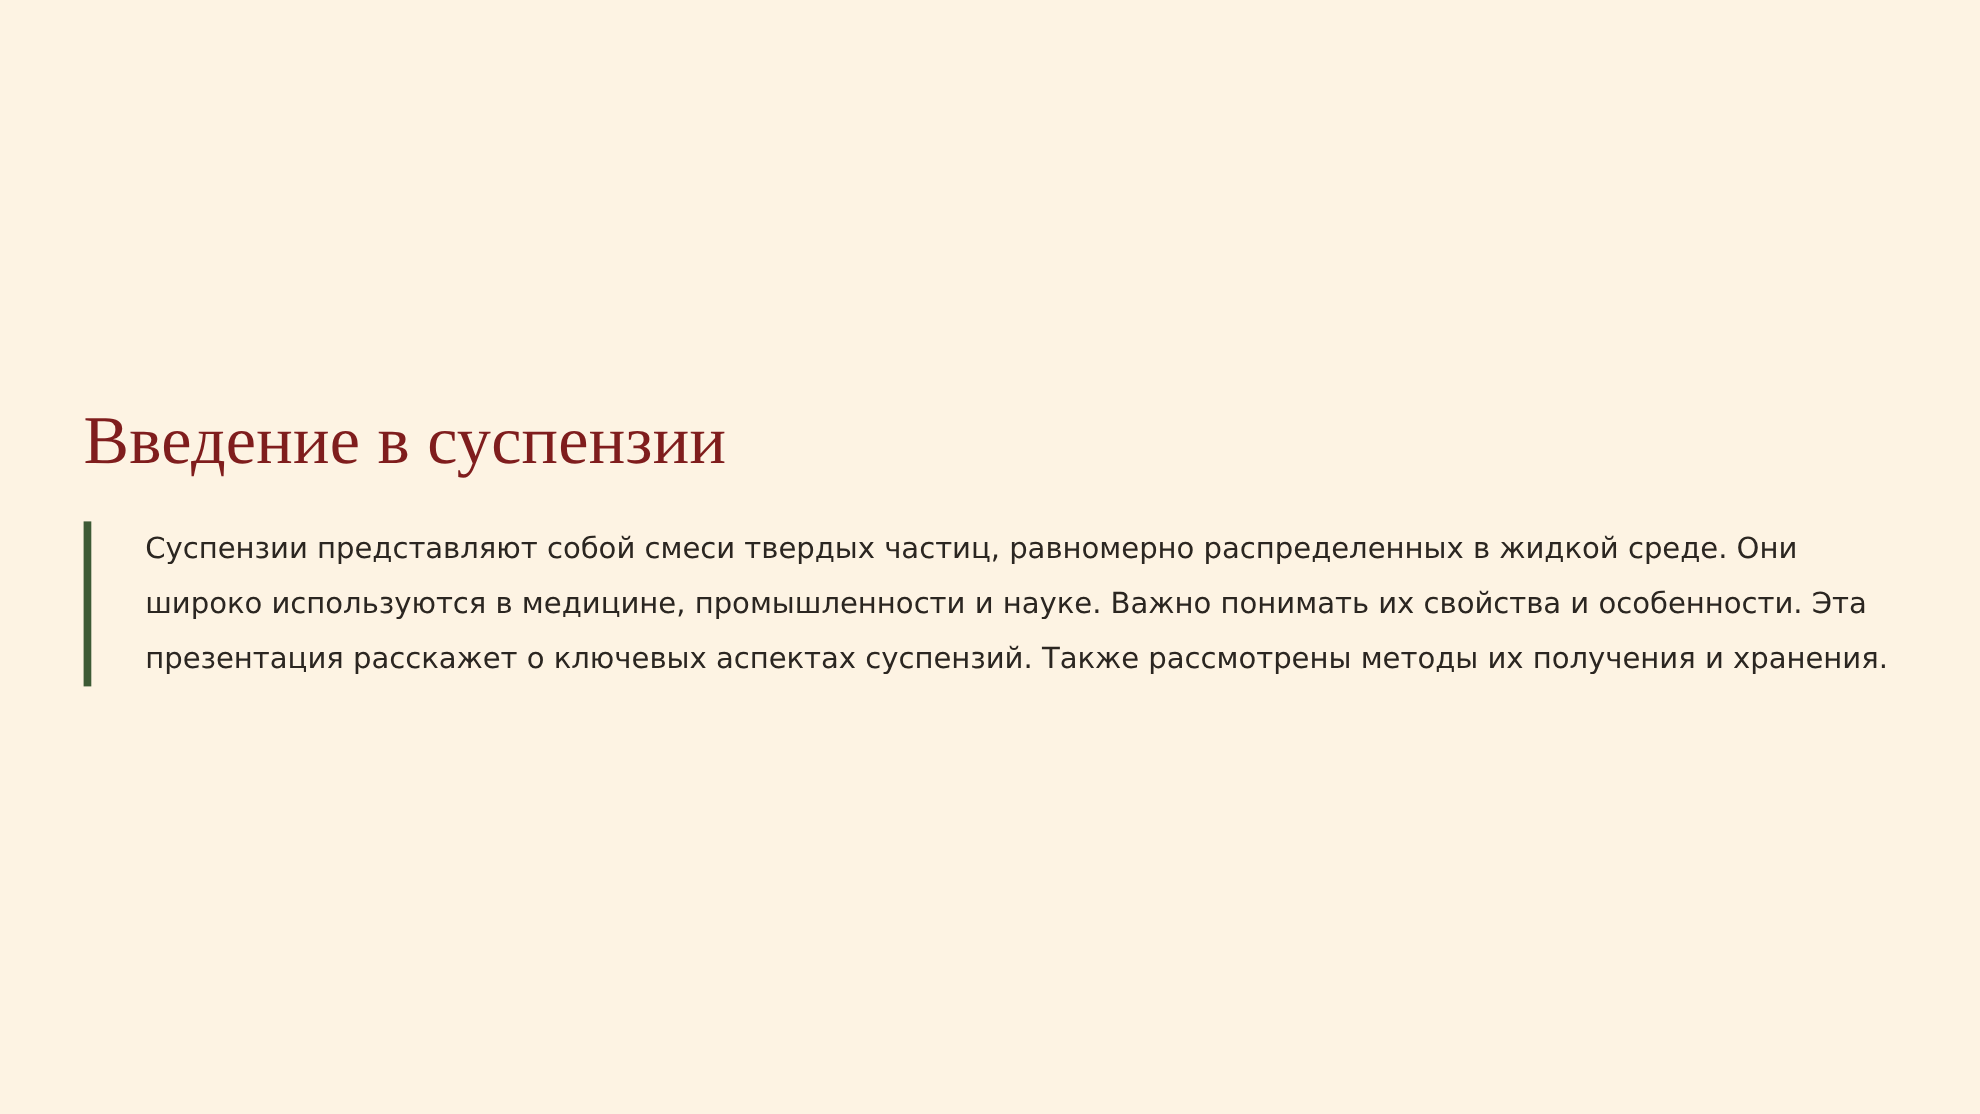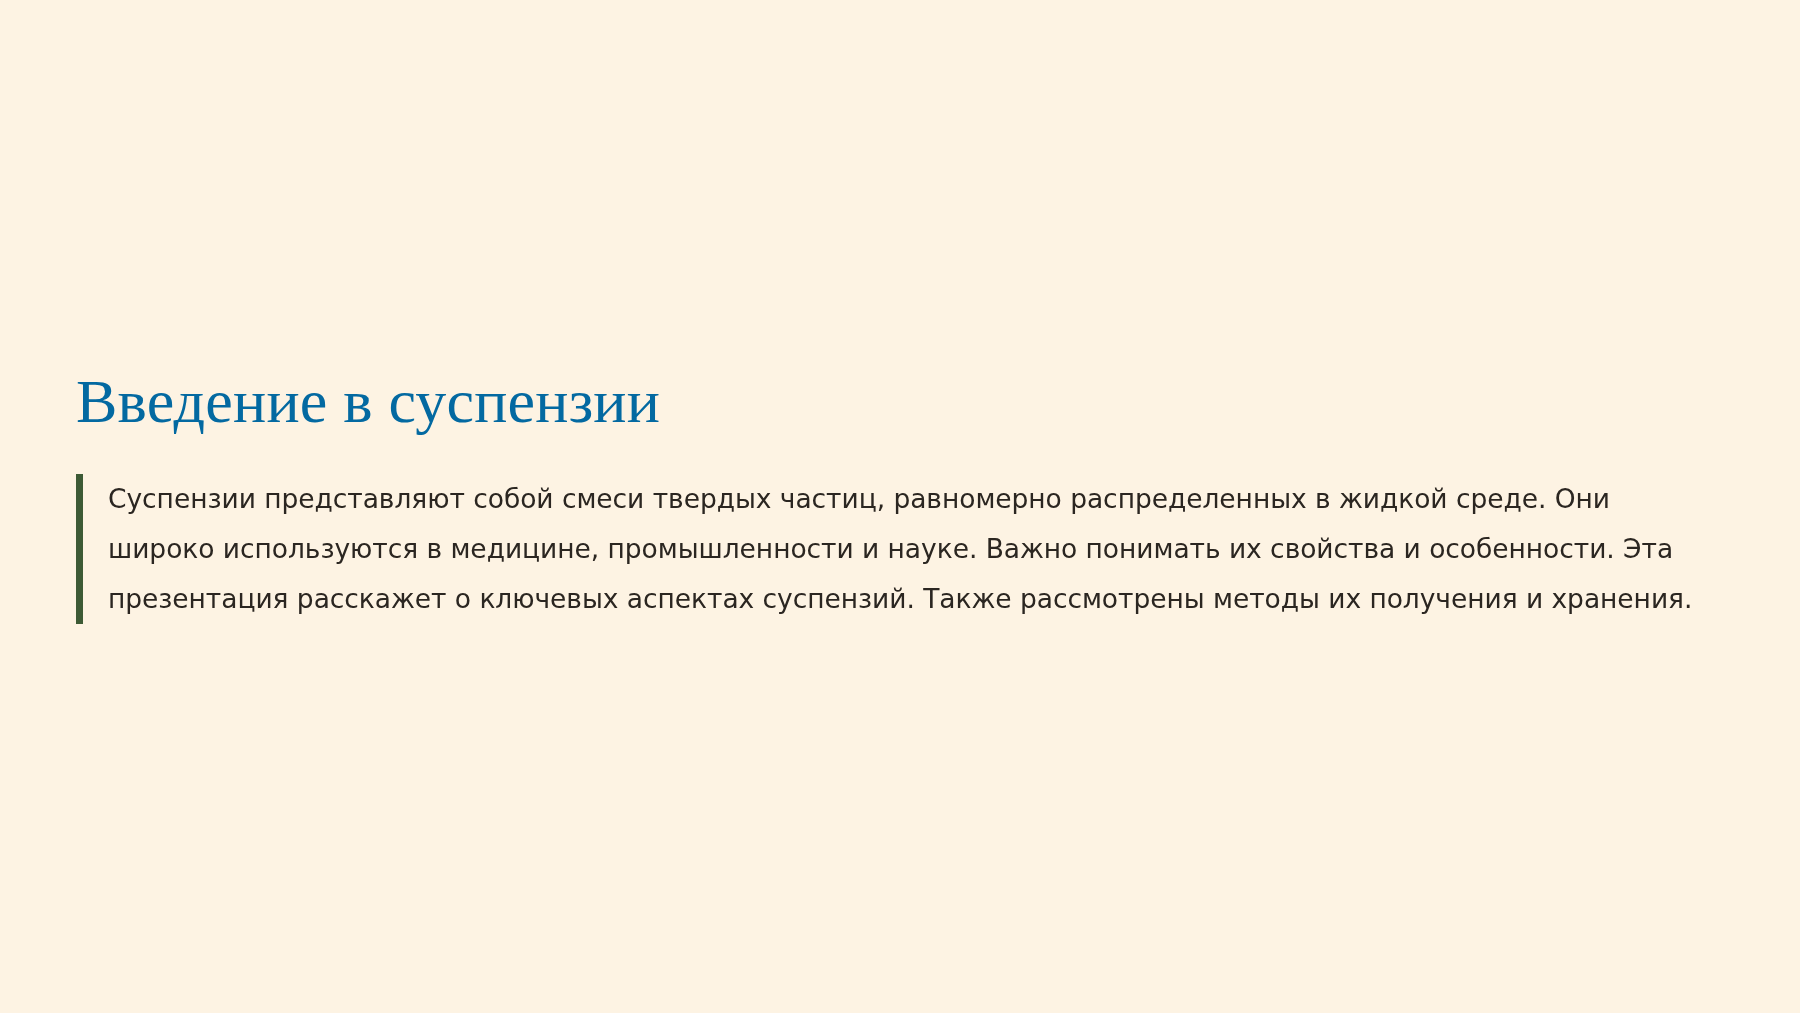--- a/index.html
+++ b/index.html
@@ -30,30 +30,30 @@
     left: 76px;
     top: 370px;
     width: 1648px;
   }
 
   .slide-title {
     font-family: "Liberation Serif", "DejaVu Serif", serif;
     font-size: 62px;
     line-height: 1.0;
     font-weight: 400;
-    color: #0369a1;
+    color: #7f1d1d;
     letter-spacing: 0.2px;
     margin: 0 0 42px 0;
     white-space: nowrap;
   }
 
   .body-block {
     position: relative;
     display: block;
-    padding-left: 32px;
+    padding-left: 56px;
     min-height: 150px;
   }
 
   .accent-bar {
     position: absolute;
     left: 0;
     top: 0;
     width: 7px;
     height: 150px;
     background: #3d5a35;

